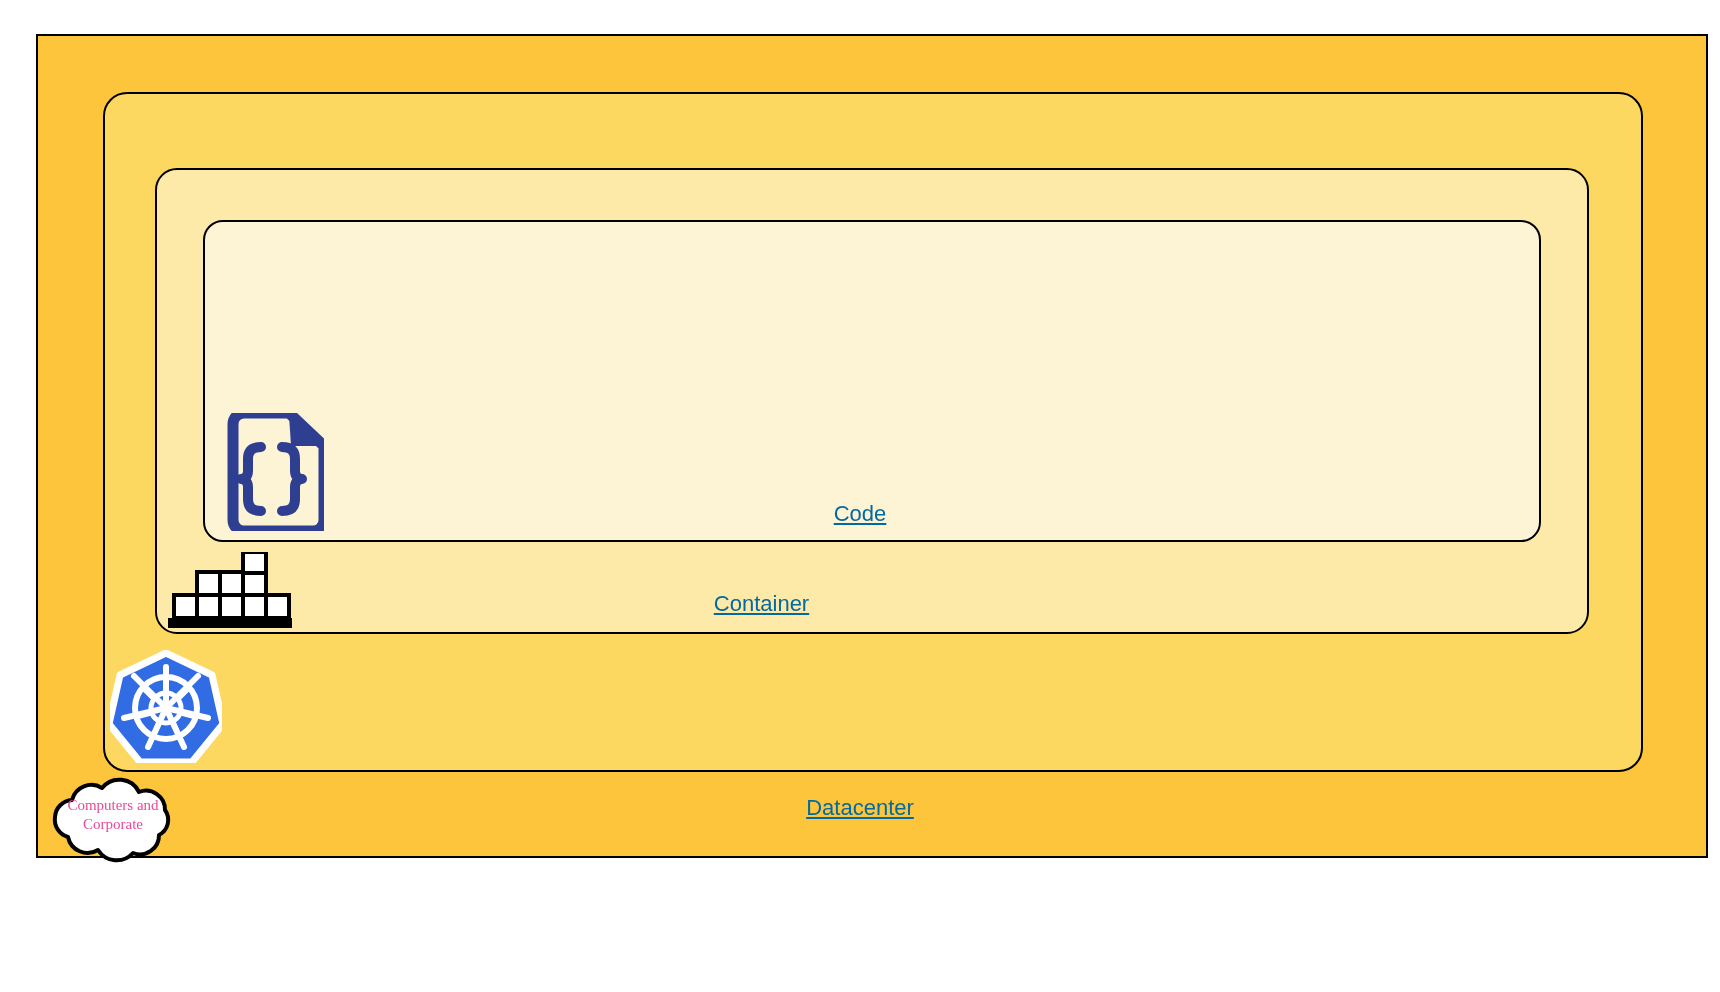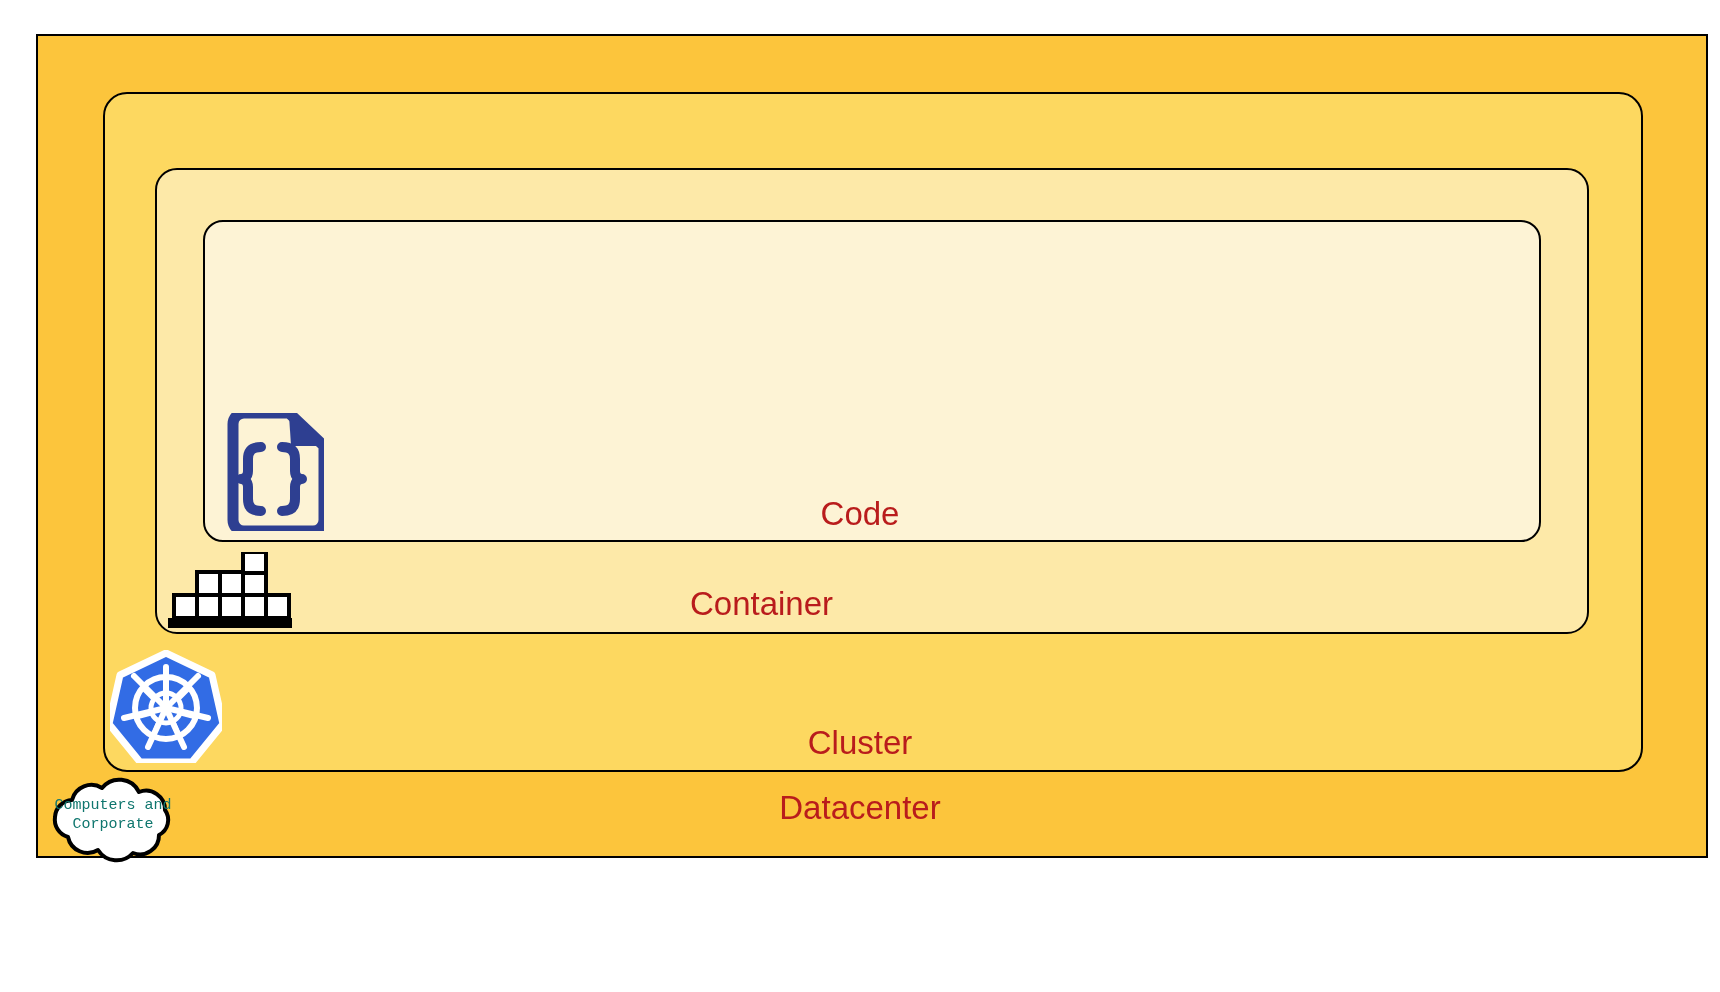--- a/index.html
+++ b/index.html
@@ -61,26 +61,27 @@
     top: 220px;
     width: 1338px;
     height: 322px;
     background: #fdf3d5;
     border-radius: 20px;
   }
 
   
   .layer-label {
     position: absolute;
-    color: #b91c1c;
-    font-size: 33px;
+    color: #0369a1;
+    font-size: 22px;
     line-height: 40px;
     text-align: center;
     white-space: nowrap;
     font-family: "Liberation Sans", sans-serif;
+    text-decoration: underline;
   }
   .label-code      { left: 0; width: 1720px; top: 494px; }
   .label-container { left: 0; width: 1523px; top: 584px; }
   .label-cluster   { left: 0; width: 1720px; top: 723px; }
   .label-datacenter {
     left: 0; width: 1720px; top: 789px;
     white-space: normal;
     line-height: 37px;
   }
   .label-datacenter .ln { display: block; }
@@ -130,22 +131,22 @@
     height: 94px;
   }
   .cloud-text {
     position: absolute;
     left: 0;
     top: 22px;
     width: 162px;
     text-align: center;
     font-size: 15px;
     line-height: 19px;
-    color: #0f766e;
-    font-family: Liberation Mono, monospace;
+    color: #ec4899;
+    font-family: Liberation Serif, serif;
     pointer-events: none;
   }
   .cloud-text .ln { display: block; }
 </style>
 </head>
 <body>
 
 <div id="stage">
 
   <div class="layer layer-datacenter"></div>
@@ -153,21 +154,20 @@
   <div class="layer layer-cluster"></div>
 
   <div class="layer layer-container"></div>
 
   <div class="layer layer-code"></div>
 
   <div class="layer-label label-code">Code</div>
 
   <div class="layer-label label-container">Container</div>
 
-  <div class="layer-label label-cluster">Cluster</div>
 
   <div class="layer-label label-datacenter">
     <span class="ln">Datacenter</span>
   </div>
 
   <div class="icon-code">
     <svg viewBox="0 0 105 118" xmlns="http://www.w3.org/2000/svg">
 
       <path d="M14 11
                a11 11 0 0 1 11 -11

